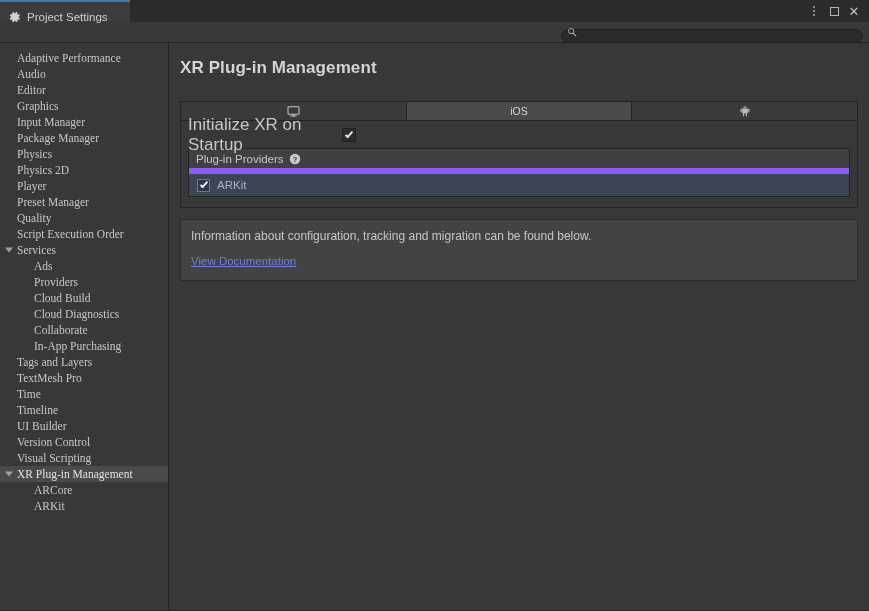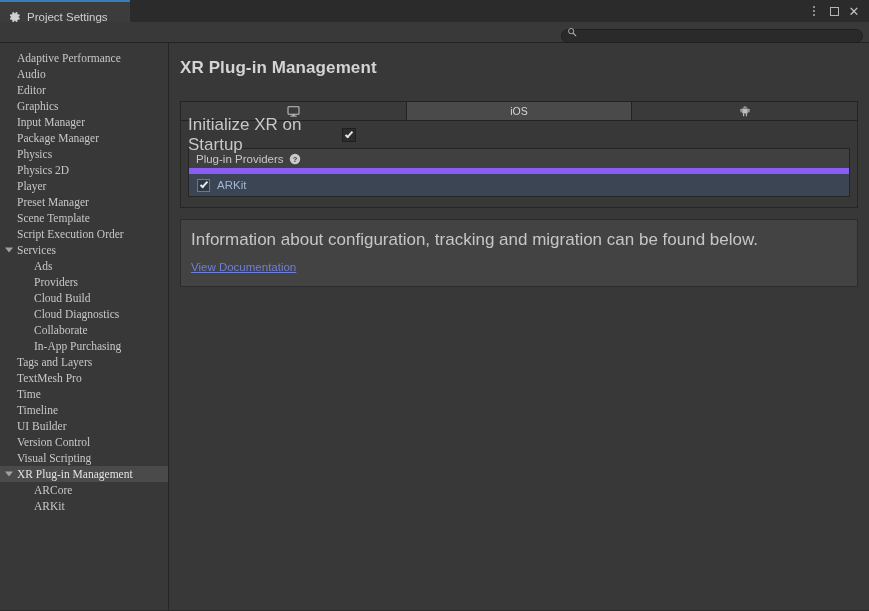--- a/index.html
+++ b/index.html
@@ -296,21 +296,21 @@
 
   
   .info-box {
     margin-top: 11px;
     background: #434343;
     border: 1px solid #2b2b2b;
     padding: 9px 10px 11px 10px;
     box-sizing: border-box;
   }
   .info-text {
-    font-size: 17px;
+    font-size: 12px;
     color: #c6c6c6;
     margin: 0 0 6px 0;
     line-height: 1.3;
   }
   .doc-link {
     font-size: 11.5px;
     color: #6e7fd8;
     text-decoration: underline;
     cursor: pointer;
     display: inline-block;
@@ -392,21 +392,21 @@
       <div class="nav-item">
           <span>Physics 2D</span>
         </div>
       <div class="nav-item">
           <span>Player</span>
         </div>
       <div class="nav-item">
           <span>Preset Manager</span>
         </div>
       <div class="nav-item">
-          <span>Scene Template</span>
+          <span>Quality</span>
         </div>
       <div class="nav-item">
           <span>Script Execution Order</span>
         </div>
       <div class="nav-item">
         <span class="tri"></span>
         <span>Services</span>
       </div>
       <div class="nav-item child">
           <span>Ads</span>

